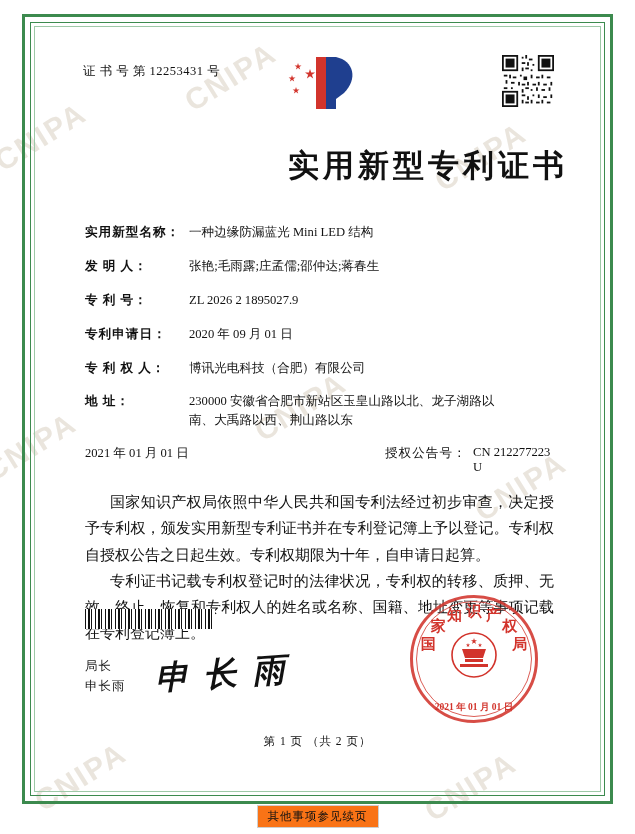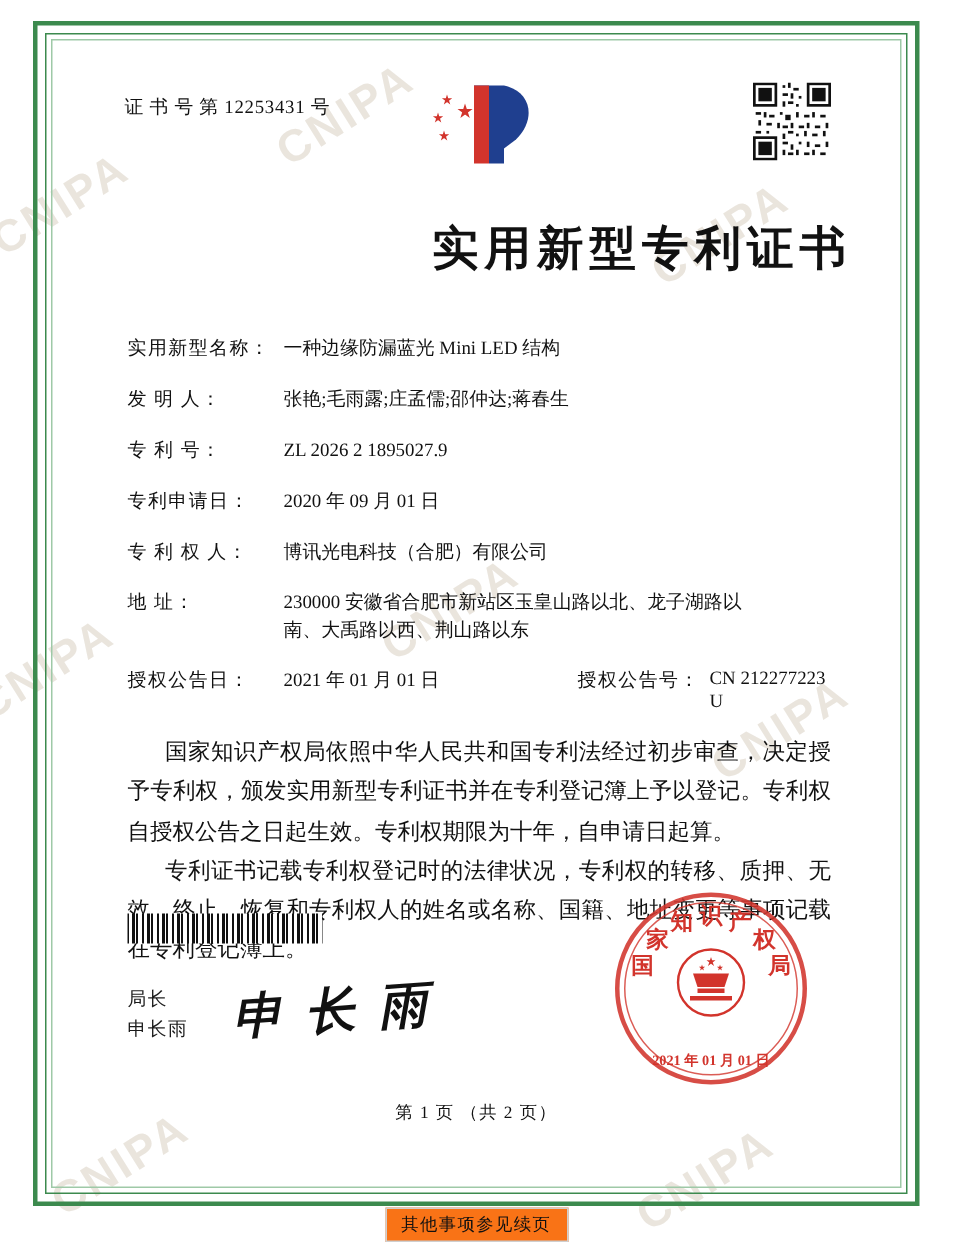--- a/index.html
+++ b/index.html
@@ -116,20 +116,21 @@
     display: flex;
     font-size: 12.6px;
     line-height: 1.5;
     margin-bottom: 15px;
     color: #111;
   }
   .field .label {
     flex: 0 0 104px;
     letter-spacing: 1px;
     white-space: nowrap;
+    font-weight: bold;
   }
   .field .value {
     flex: 1 1 auto;
   }
   .field .value .l2 {
     display: block;
   }
   .row-two {
     display: flex;
     font-size: 12.6px;
@@ -400,21 +401,20 @@
       <div class="field">
         <div class="label">地        址：</div>
         <div class="value">
           <span>230000 安徽省合肥市新站区玉皇山路以北、龙子湖路以</span>
           <span class="l2">南、大禹路以西、荆山路以东</span>
         </div>
       </div>
 
       <div class="row-two">
         <div class="c1">
-          <div class="label">授权公告日：</div>
           <div class="value">2021 年 01 月 01 日</div>
         </div>
         <div class="c2">
           <div class="label">授权公告号：</div>
           <div class="value">CN 212277223 U</div>
         </div>
       </div>
     </div>
 
     <p class="para first">国家知识产权局依照中华人民共和国专利法经过初步审查，决定授予专利权，颁发实用新型专利证书并在专利登记簿上予以登记。专利权自授权公告之日起生效。专利权期限为十年，自申请日起算。</p>

